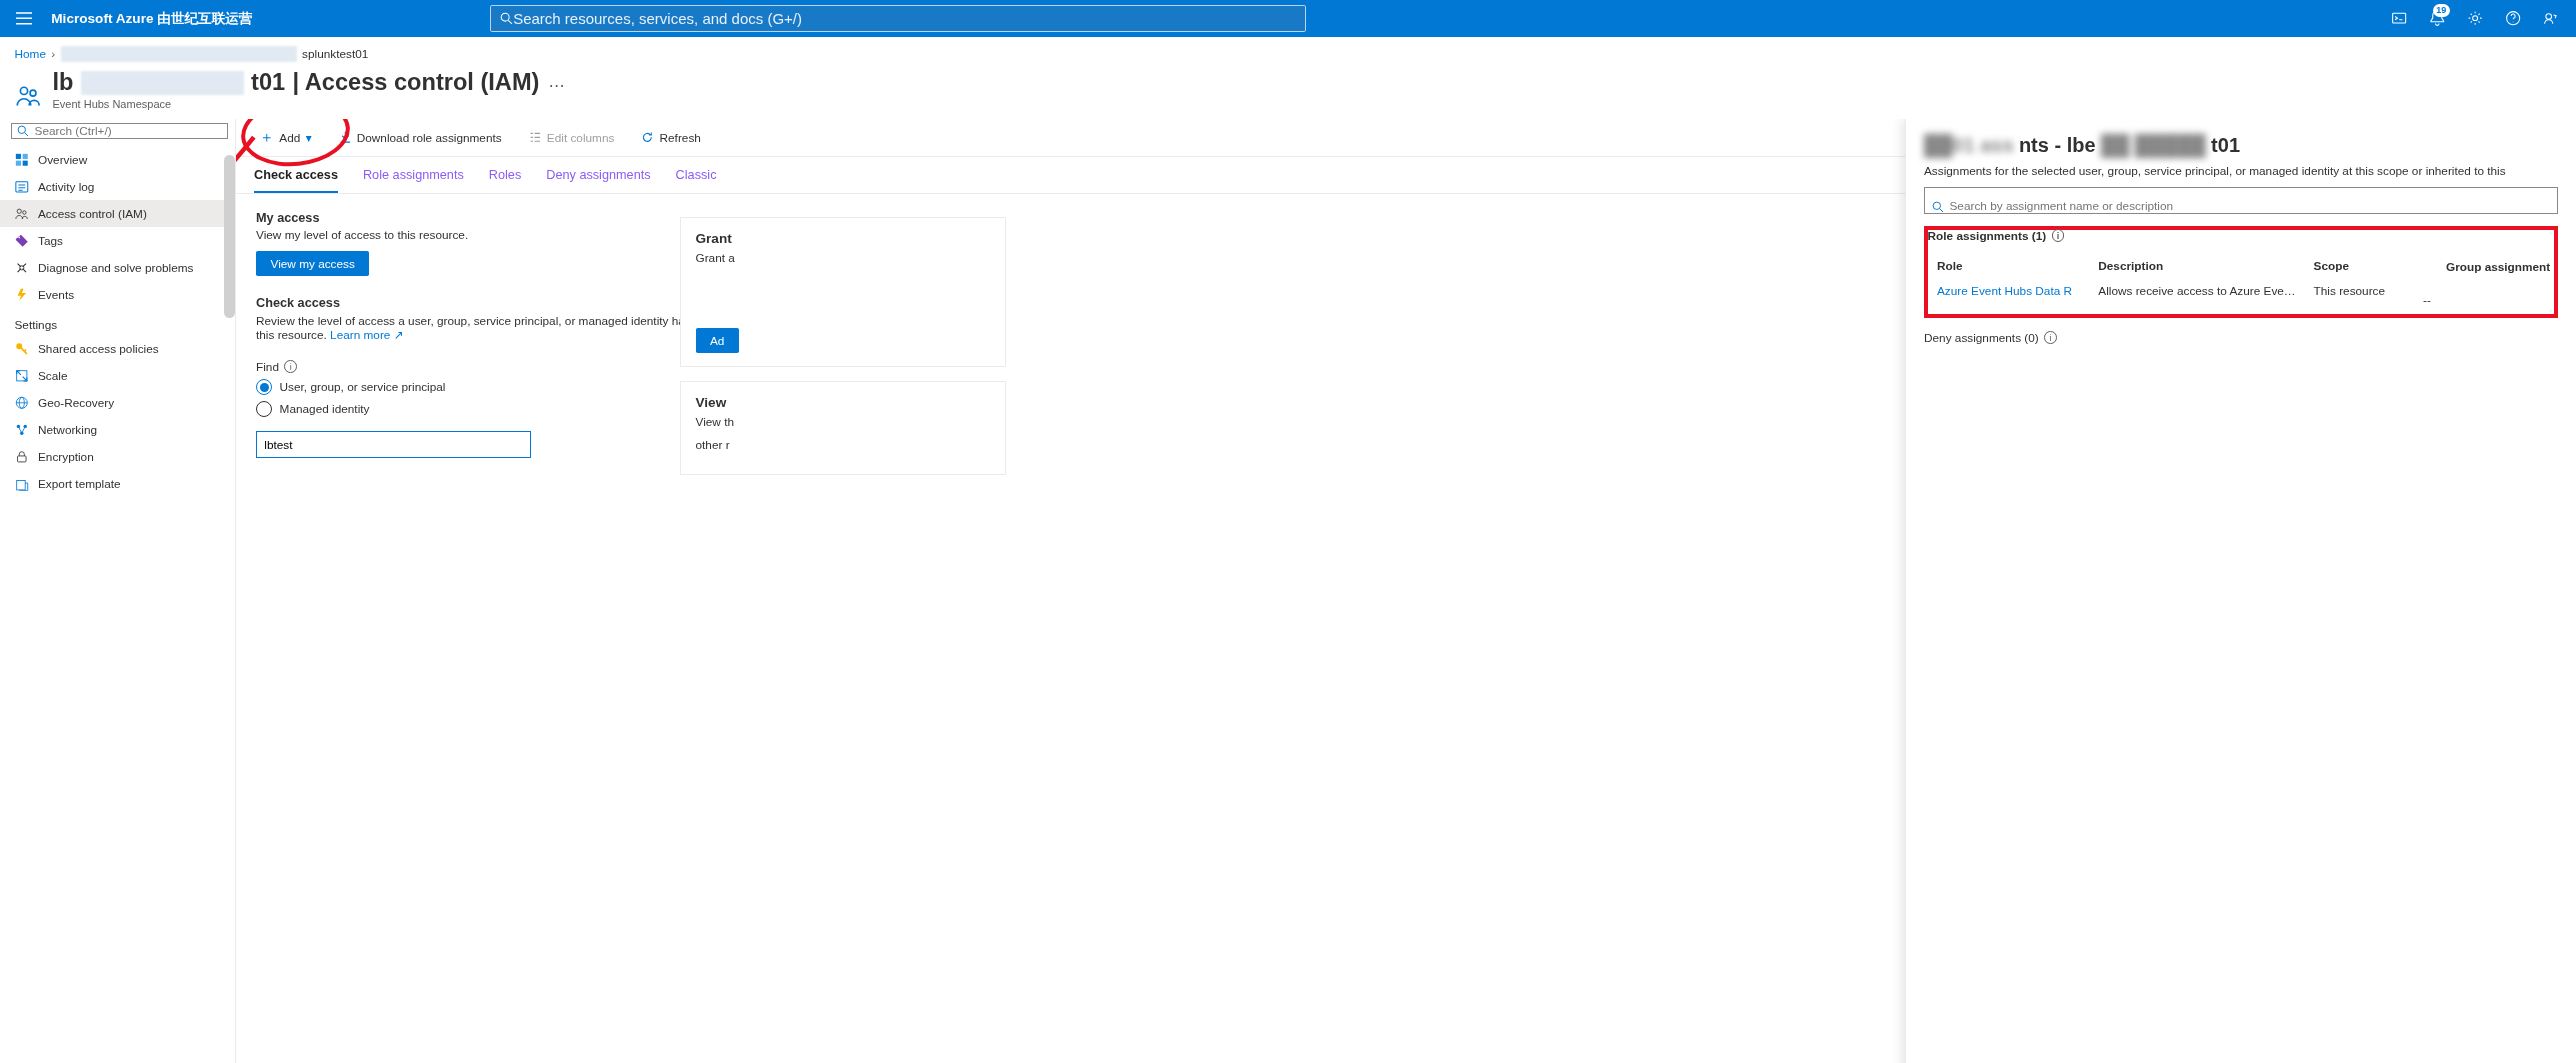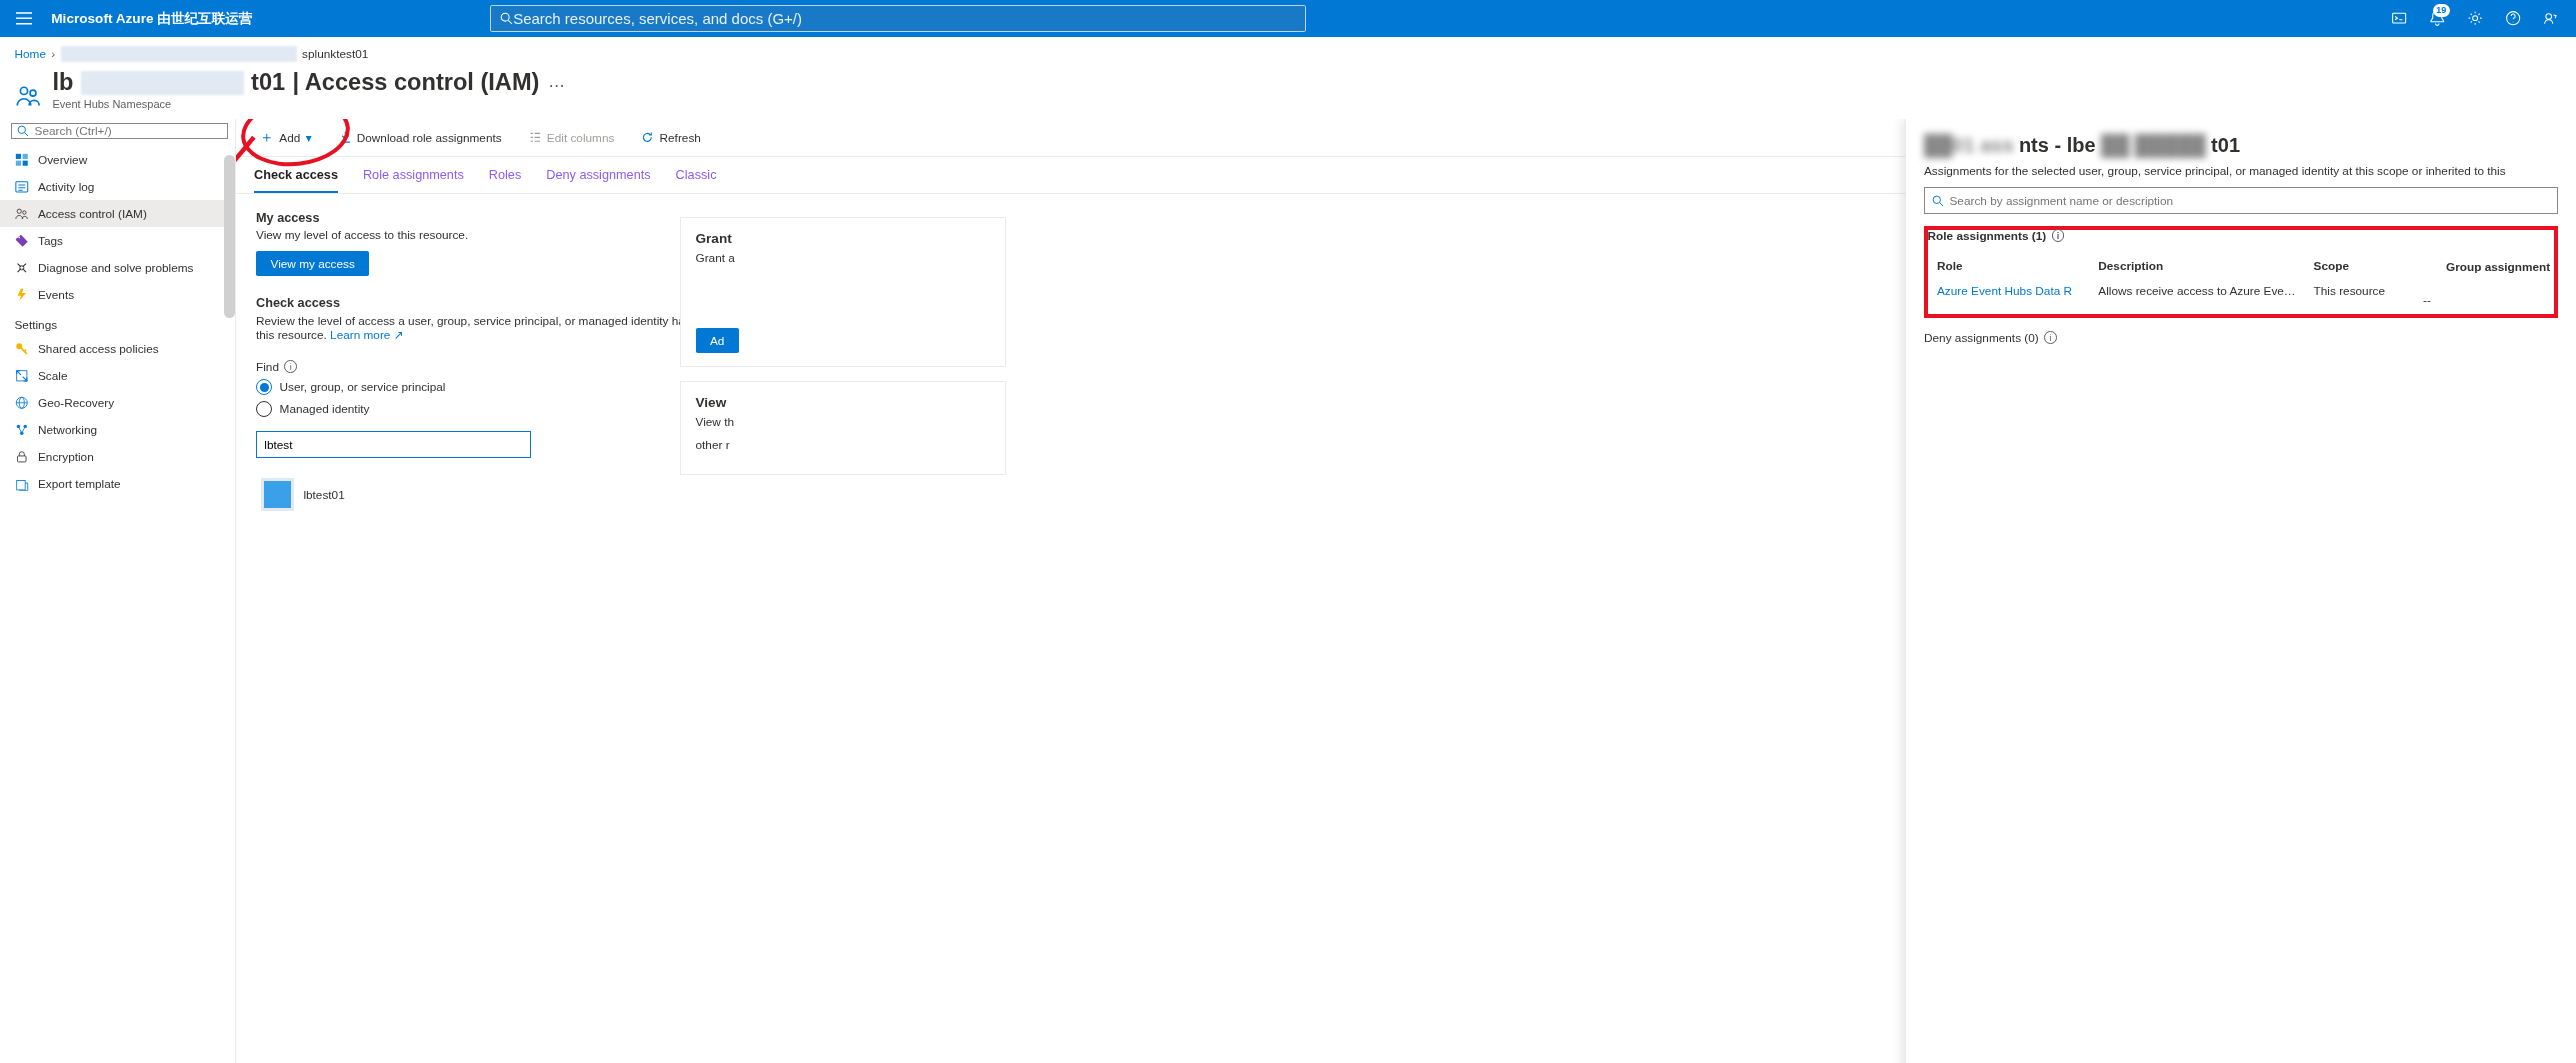--- a/index.html
+++ b/index.html
@@ -80,21 +80,21 @@
   .right-cards { position:absolute; left:444px; top:98px; width:326px; }
   .card { border:0.9px solid #edebe9; padding:12.7px 14.5px; margin-bottom:14.5px; background:#fff; }
   .card .ct { font-weight:600; font-size:13.6px; margin-bottom:5.4px; }
   .card .cs { font-size:11.8px; color:#323130; margin-bottom:9px; }
 
   
   .flyout { position:absolute; top:0; right:0; width:671px; height:100%; background:#fff; border-left:0.9px solid #edebe9; box-shadow:-2.7px 0 11px rgba(0,0,0,0.12); padding:14.5px 18px; overflow:hidden; }
   .fly-title { font-size:20px; font-weight:600; display:flex; align-items:center; gap:5.4px; margin-bottom:7.3px; }
   .fly-title .blur { filter:blur(3.6px); color:#888; }
   .fly-sub { font-size:11.8px; color:#323130; margin-bottom:9px; white-space:nowrap; overflow:hidden; }
-  .fly-search { display:flex; align-items:center; border:0.9px solid #8a8886; height:27px; padding:0 7.3px; gap:5.4px; margin-bottom:14.5px; }
+  .fly-search { display:flex; align-items:flex-end; border:0.9px solid #8a8886; height:27px; padding:0 7.3px; gap:5.4px; margin-bottom:14.5px; }
   .fly-search input { flex:1; border:none; outline:none; font-size:11.8px; }
   .role-assign-label { font-size:11.8px; font-weight:600; margin-bottom:5.4px; display:flex; align-items:center; gap:5.4px; }
   .red-box { border:4.5px solid #e81123; padding:3.6px 5.4px 11px; margin-bottom:12.7px; }
   .tbl-head, .tbl-row { display:grid; grid-template-columns: 154px 208px 100px 1fr; gap:7.3px; align-items:center; font-size:11.8px; padding:5.4px 3.6px; }
   .tbl-head { font-weight:600; margin-top:3.6px; }
   .tbl-row .role-link { color:#0078d4; cursor:pointer; white-space:nowrap; overflow:hidden; text-overflow:ellipsis; }
   .ell { white-space:nowrap; overflow:hidden; text-overflow:ellipsis; }
   .deny-row { font-size:11.8px; display:flex; align-items:center; gap:5.4px; }
 
   a.learn { color:#0078d4; text-decoration:none; }
@@ -390,24 +390,20 @@
         <span class="radio-dot sel"></span>
         <span>User, group, or service principal</span>
       </div>
       <div class="radio-row">
         <span class="radio-dot"></span>
         <span>Managed identity</span>
       </div>
 
       <input class="find-input" value="lbtest" style="">
 
-      <div class="result-card">
-        <span class="result-thumb"></span>
-        <span>lbtest01</span>
-      </div>
     </div>
 
     <div class="right-cards">
       <div class="card">
         <div class="ct">Grant</div>
         <div class="cs">Grant a</div>
         <div style="height:54px;"></div>
         <button class="btn-primary">Ad</button>
       </div>
       <div class="card">

